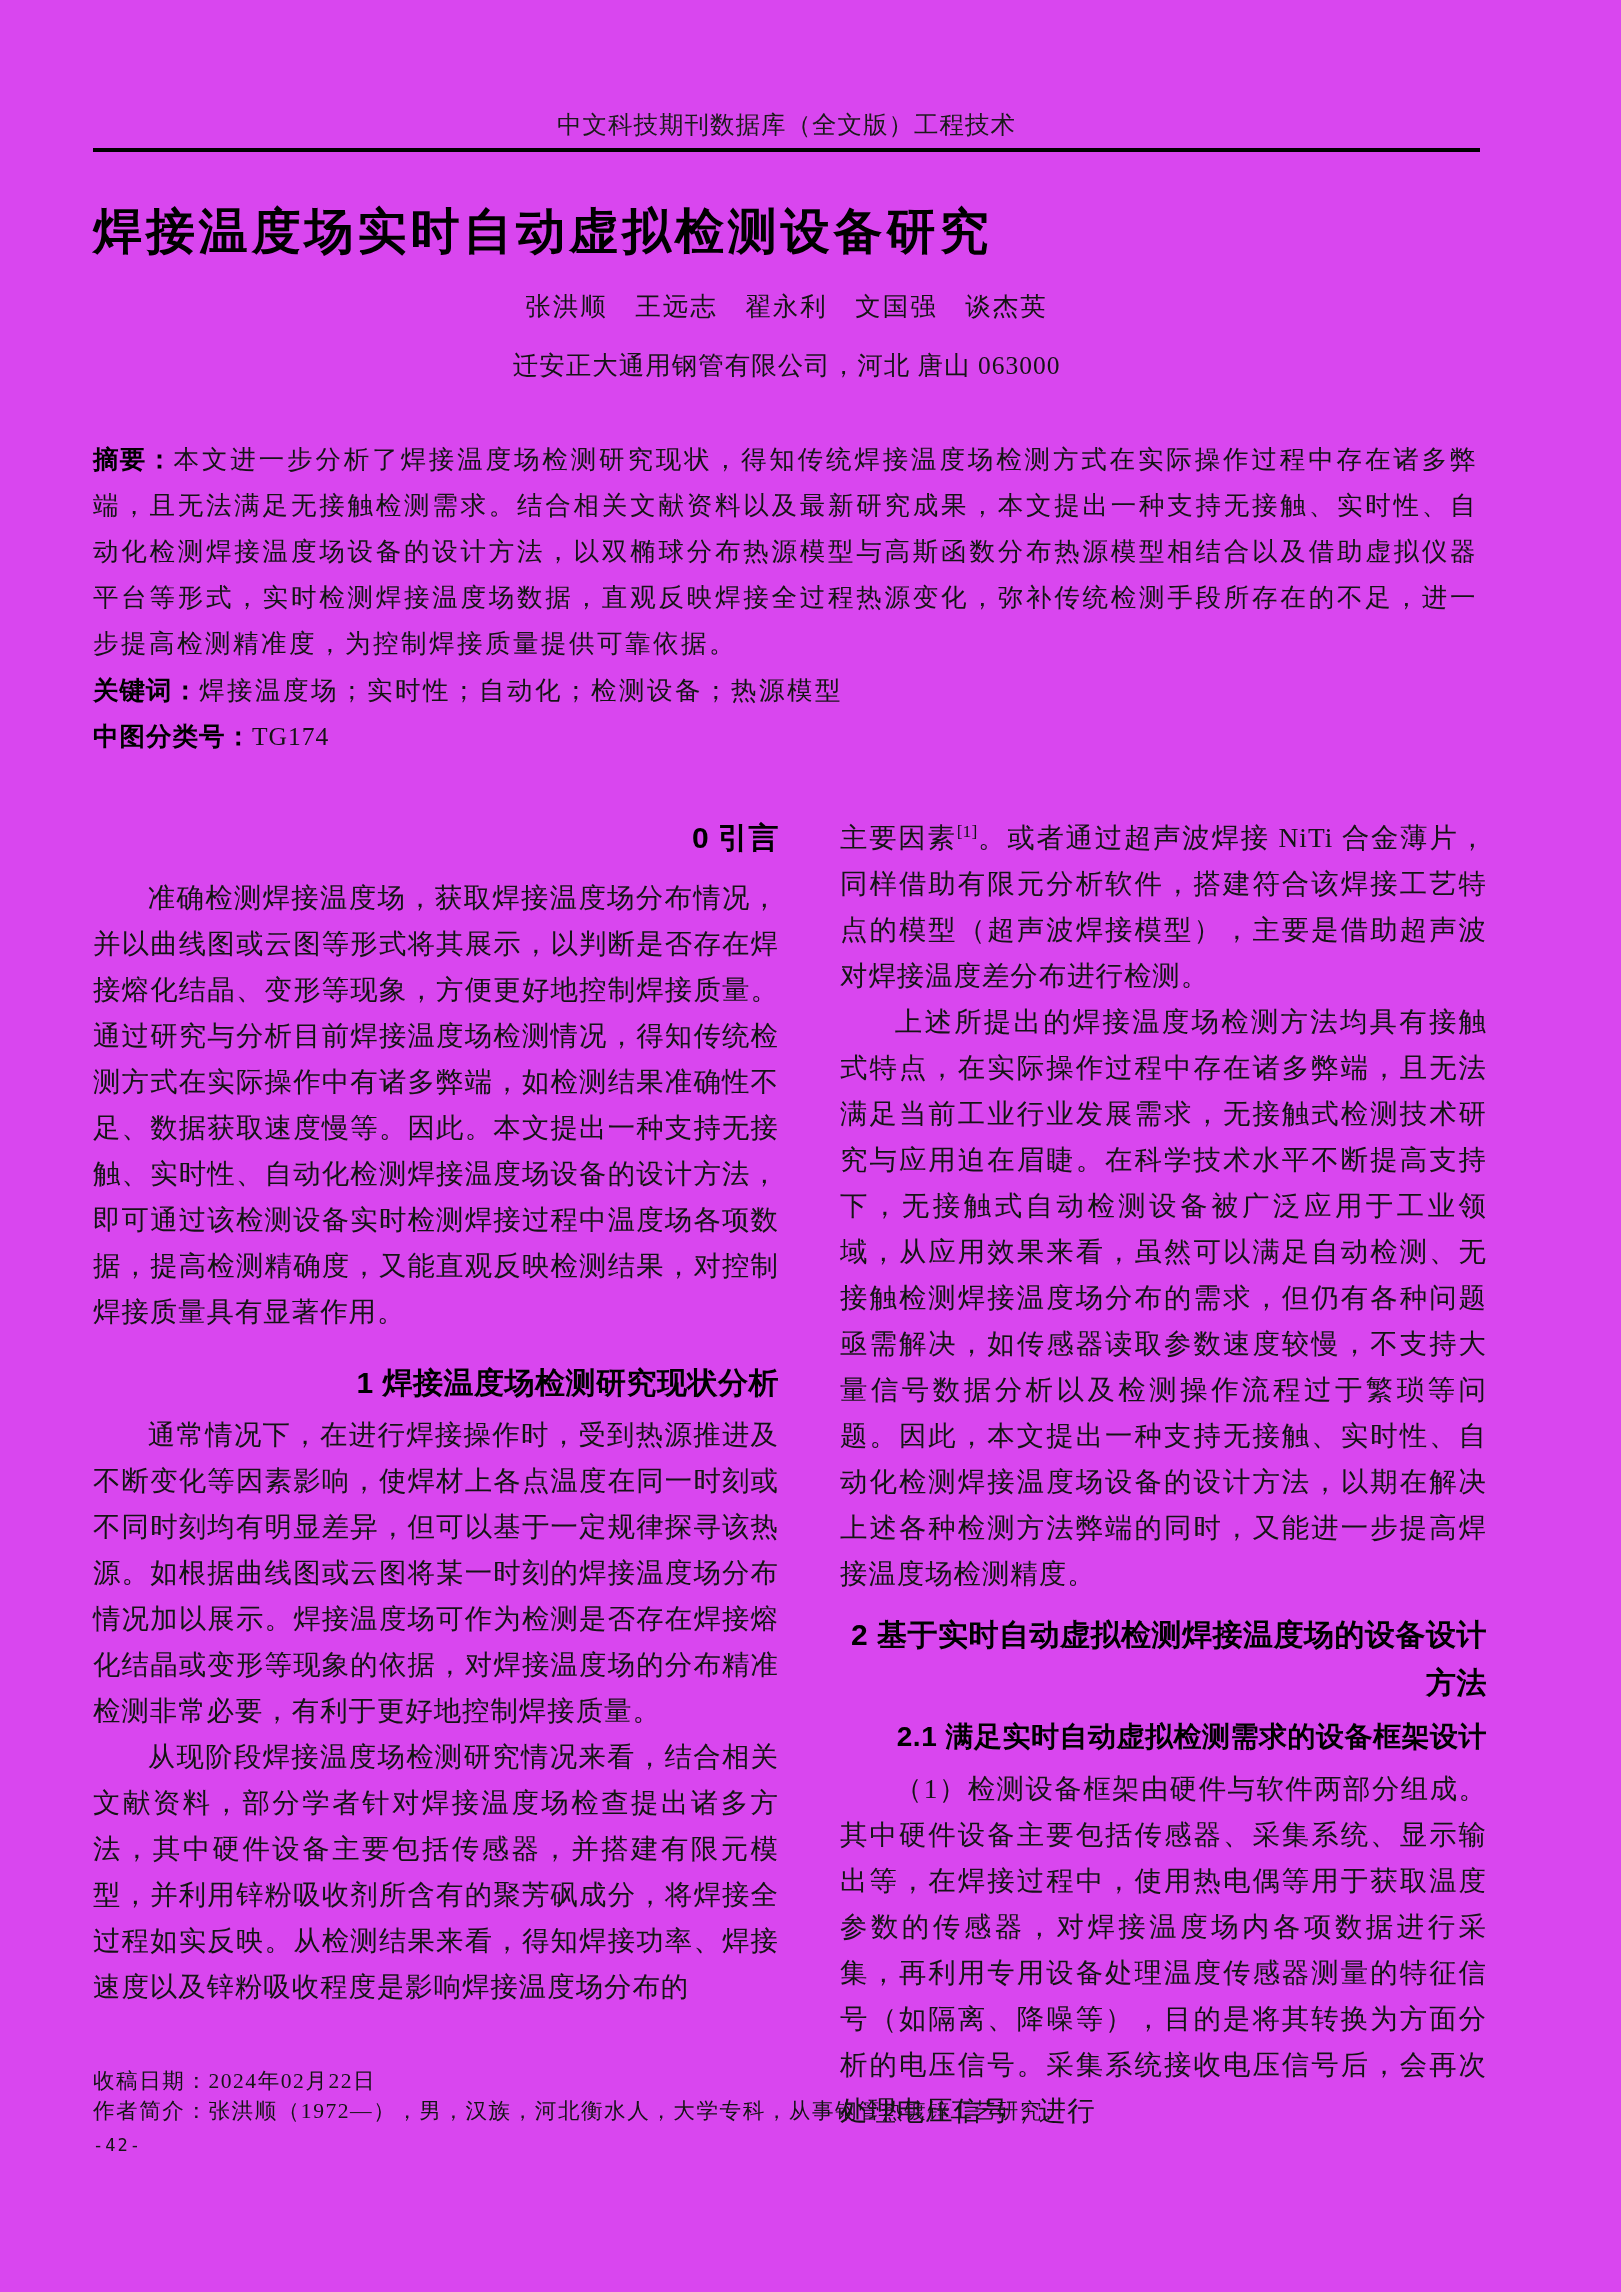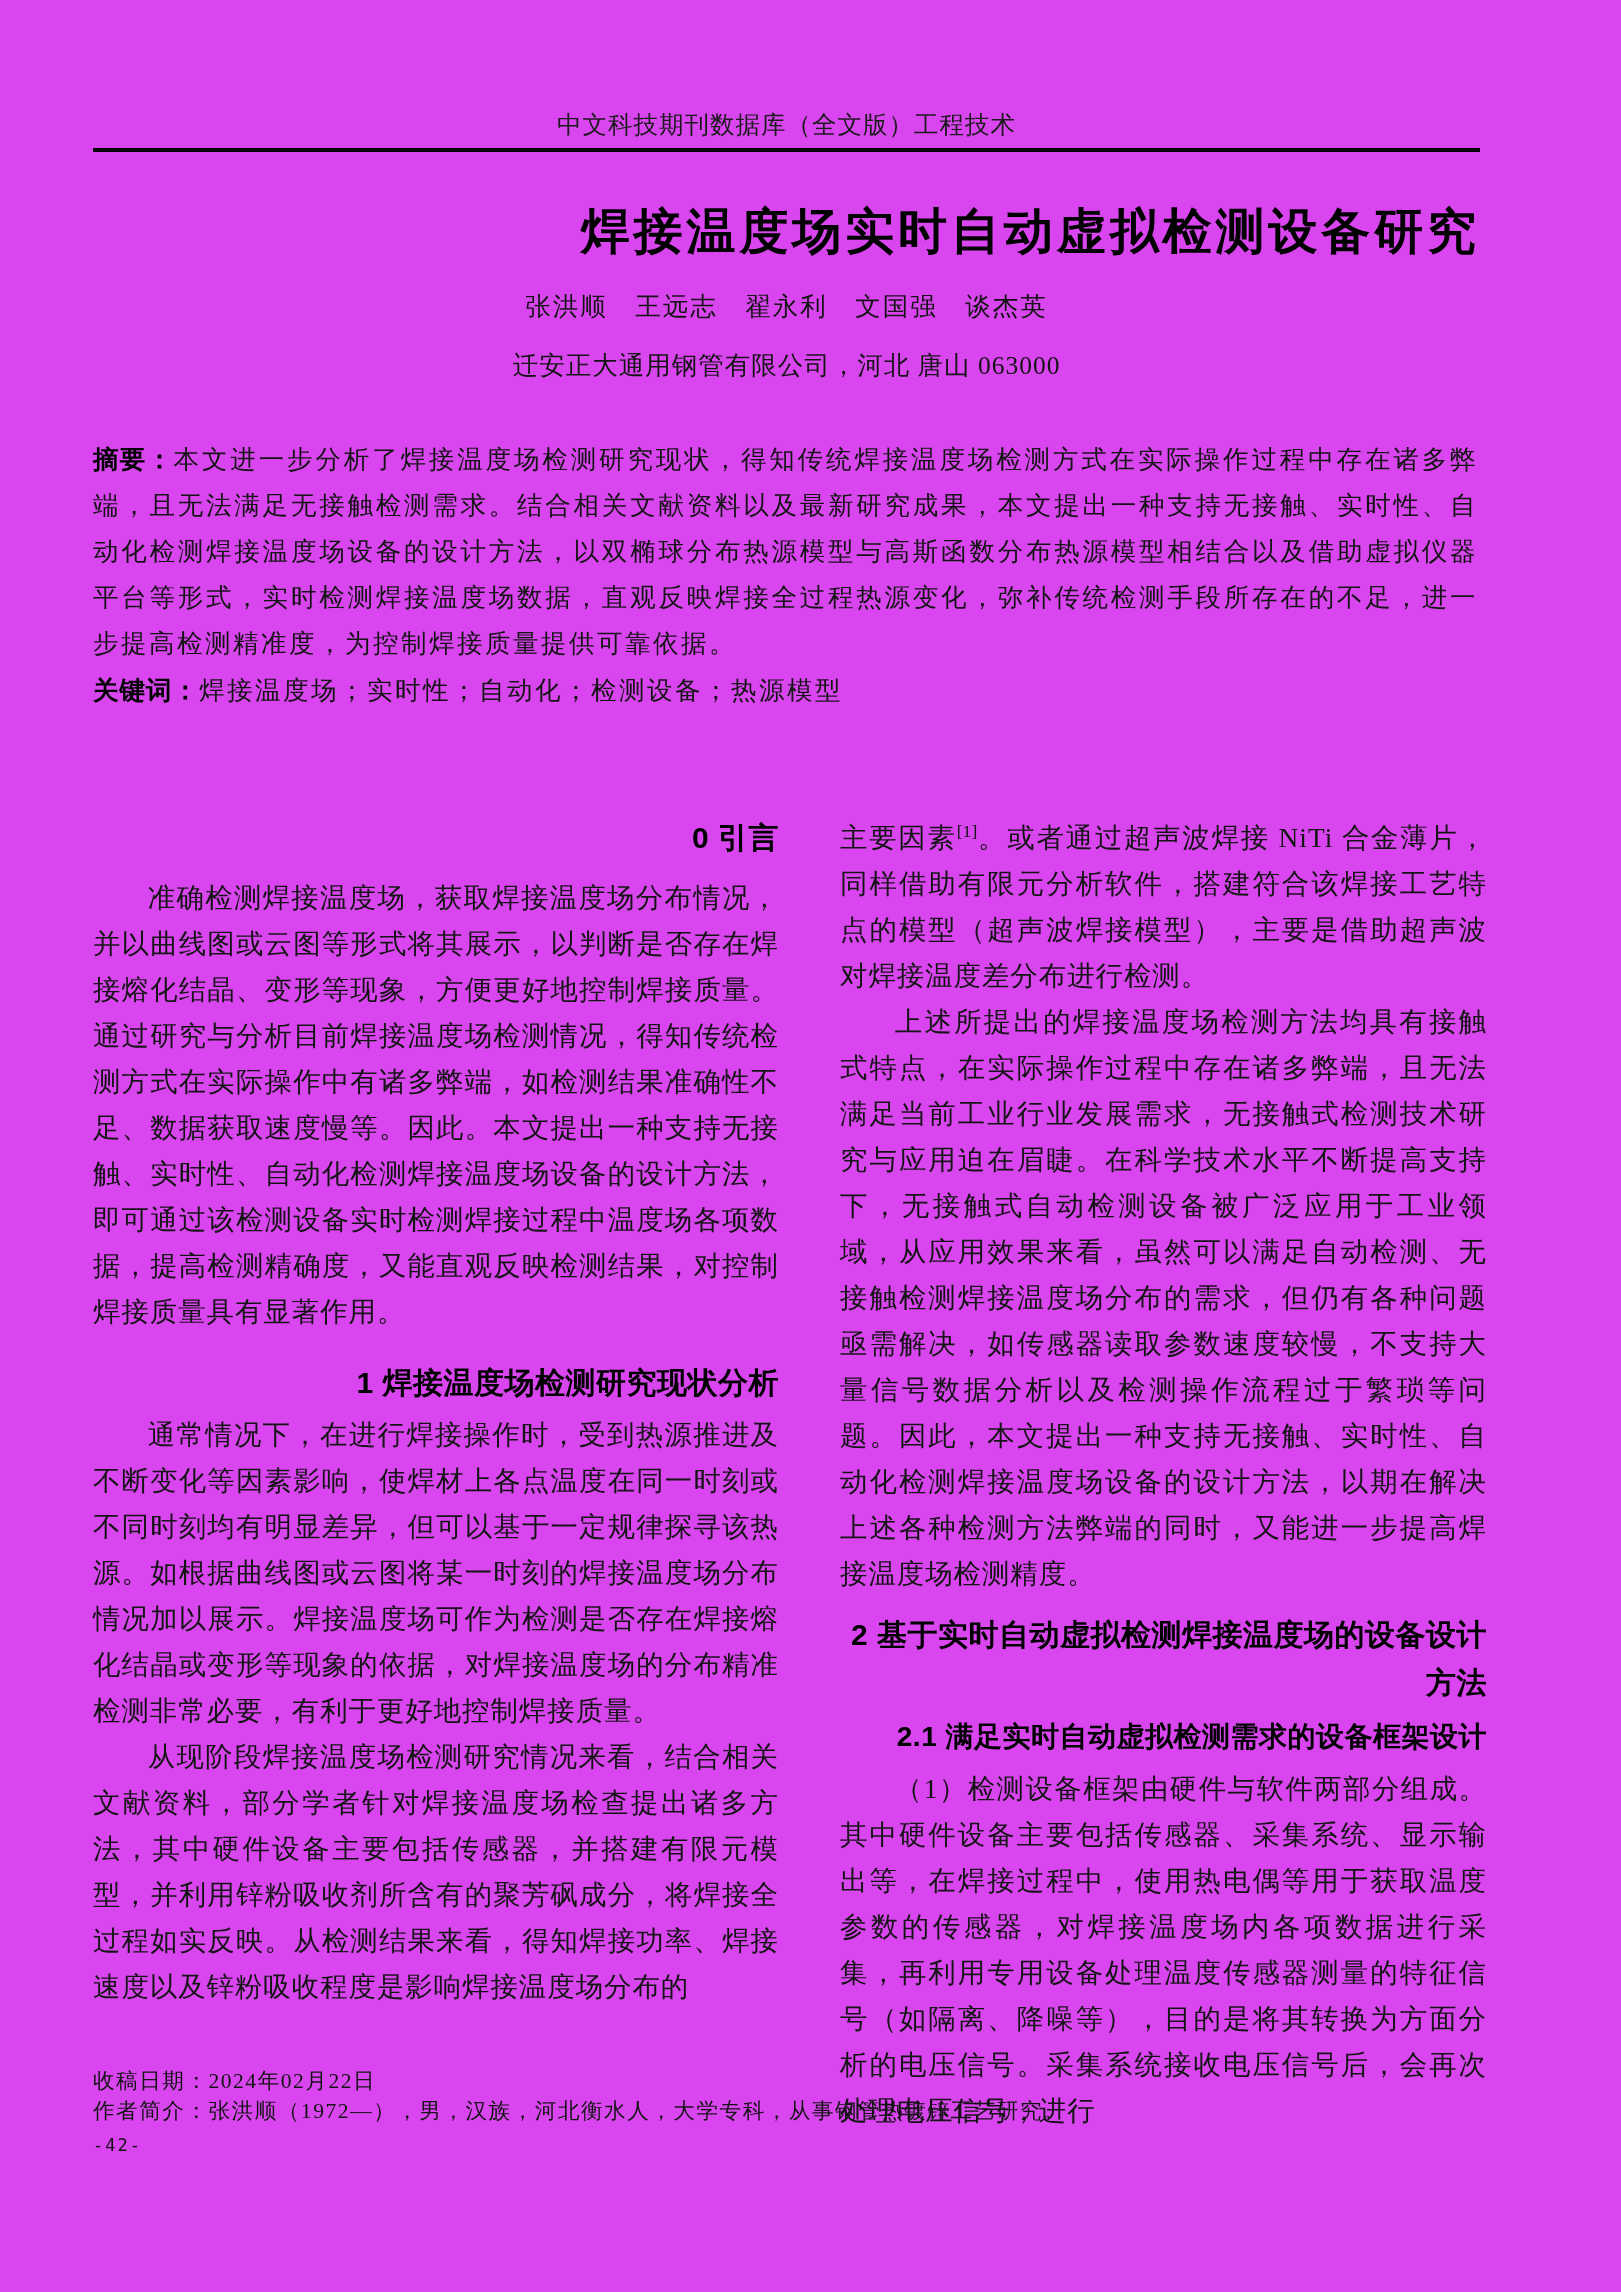--- a/index.html
+++ b/index.html
@@ -18,21 +18,21 @@
     text-align:center;
     font-size:24.5px;letter-spacing:1px;color:#1a1a1a;
   }
   .header-rule{
     position:absolute;left:93px;top:148px;width:1387px;height:3.9px;
     background:#000;
   }
   
   .article-title{
     position:absolute;left:93px;top:199px;width:1387px;
-    text-align:right;
+    text-align:left;
     font-family:"Liberation Sans","DejaVu Sans",sans-serif;
     font-weight:bold;font-size:49px;letter-spacing:3.9px;color:#000;
   }
   .authors{
     position:absolute;left:93px;top:289px;width:1387px;
     text-align:center;font-size:25.5px;letter-spacing:2px;
   }
   .affiliation{
     position:absolute;left:93px;top:348px;width:1387px;
     text-align:center;font-size:25.5px;letter-spacing:1px;
@@ -99,20 +99,21 @@
   <div class="header-rule"></div>
 
   <div class="article-title">焊接温度场实时自动虚拟检测设备研究</div>
   <div class="authors">张洪顺　王远志　翟永利　文国强　谈杰英</div>
   <div class="affiliation">迁安正大通用钢管有限公司，河北 唐山 063000</div>
 
   <div class="abstract"><span class="inline-label">摘要：</span><span>本文进一步分析了焊接温度场检测研究现状，得知传统焊接温度场检测方式在实际操作过程中存在诸多弊端，且无法满足无接触检测需求。结合相关文献资料以及最新研究成果，本文提出一种支持无接触、实时性、自动化检测焊接温度场设备的设计方法，以双椭球分布热源模型与高斯函数分布热源模型相结合以及借助虚拟仪器平台等形式，实时检测焊接温度场数据，直观反映焊接全过程热源变化，弥补传统检测手段所存在的不足，进一步提高检测精准度，为控制焊接质量提供可靠依据。</span></div>
 
   <div class="keywords"><span class="inline-label">关键词：</span><span>焊接温度场；实时性；自动化；检测设备；热源模型</span></div>
 
+  <div class="clc"><span class="inline-label">中图分类号：</span><span>TG174</span></div>
 
   <div class="col col-left">
     <div class="sec-h">0 引言</div>
     <p>准确检测焊接温度场，获取焊接温度场分布情况，并以曲线图或云图等形式将其展示，以判断是否存在焊接熔化结晶、变形等现象，方便更好地控制焊接质量。通过研究与分析目前焊接温度场检测情况，得知传统检测方式在实际操作中有诸多弊端，如检测结果准确性不足、数据获取速度慢等。因此。本文提出一种支持无接触、实时性、自动化检测焊接温度场设备的设计方法，即可通过该检测设备实时检测焊接过程中温度场各项数据，提高检测精确度，又能直观反映检测结果，对控制焊接质量具有显著作用。</p>
     <div class="sec-h mid">1 焊接温度场检测研究现状分析</div>
     <p>通常情况下，在进行焊接操作时，受到热源推进及不断变化等因素影响，使焊材上各点温度在同一时刻或不同时刻均有明显差异，但可以基于一定规律探寻该热源。如根据曲线图或云图将某一时刻的焊接温度场分布情况加以展示。焊接温度场可作为检测是否存在焊接熔化结晶或变形等现象的依据，对焊接温度场的分布精准检测非常必要，有利于更好地控制焊接质量。</p>
     <p>从现阶段焊接温度场检测研究情况来看，结合相关文献资料，部分学者针对焊接温度场检查提出诸多方法，其中硬件设备主要包括传感器，并搭建有限元模型，并利用锌粉吸收剂所含有的聚芳砜成分，将焊接全过程如实反映。从检测结果来看，得知焊接功率、焊接速度以及锌粉吸收程度是影响焊接温度场分布的</p>
   </div>
 
   <div class="col col-right">

